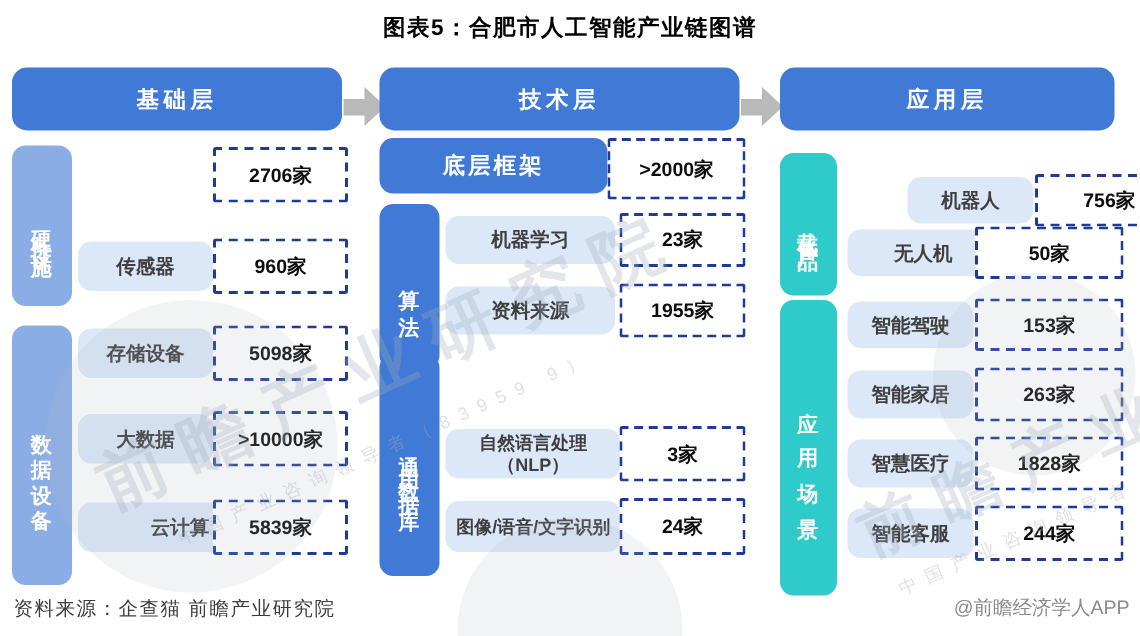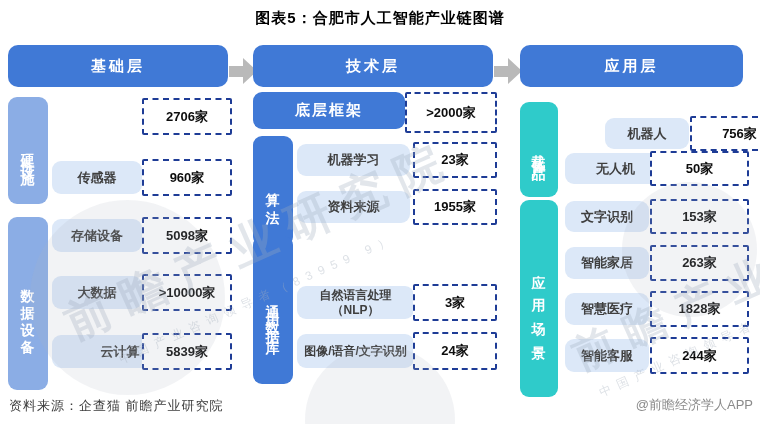--- a/index.html
+++ b/index.html
@@ -129,21 +129,21 @@
 
   <div class="row" style="left:565px;top:116px;width:180px;height:35px;margin-left:40px;">
     <div class="row-label" style="width:84px;">机器人</div>
     <div class="row-value" style="left:85px;width:95px;">756家</div>
   </div>
   <div class="row" style="left:565px;top:151px;width:180px;height:35px;">
     <div class="row-label" style="width:101px;">无人机</div>
     <div class="row-value" style="left:85px;width:95px;">50家</div>
   </div>
   <div class="row" style="left:565px;top:199px;width:180px;height:35px;">
-    <div class="row-label" style="width:84px;">文字识别</div>
+    <div class="row-label" style="width:84px;">智能驾驶</div>
     <div class="row-value" style="left:85px;width:95px;">153家</div>
   </div>
   <div class="row" style="left:565px;top:245px;width:180px;height:36px;">
     <div class="row-label" style="width:84px;">智能家居</div>
     <div class="row-value" style="left:85px;width:95px;">263家</div>
   </div>
   <div class="row" style="left:565px;top:291px;width:180px;height:36px;">
     <div class="row-label" style="width:84px;">智慧医疗</div>
     <div class="row-value" style="left:85px;width:95px;">1828家</div>
   </div>

